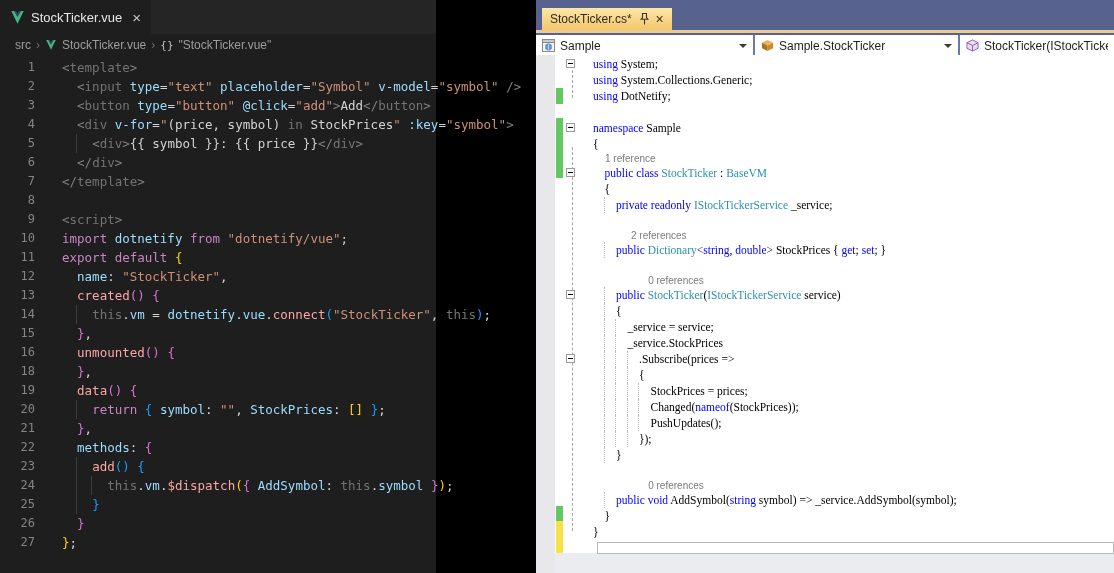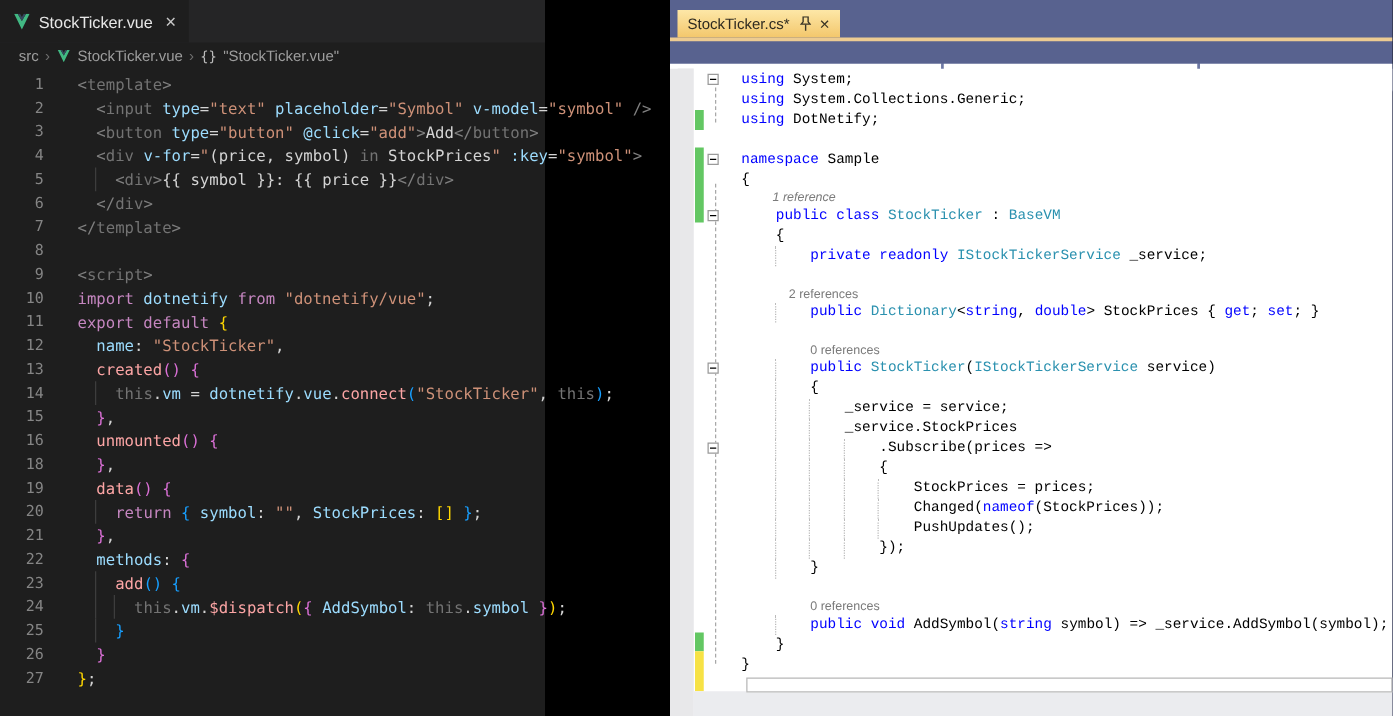--- a/index.html
+++ b/index.html
@@ -21,40 +21,40 @@
   .ln { width:35px; text-align:right; color:#858585; font-size:12px; flex:none; }
   .vsc-code { margin-left:27px; white-space:pre; }
   .iu { display:inline-block; white-space:pre; }
   .vsc-row .ig { border-left:1px solid #3d3d3d; margin-left:-1px; height:19px; }
   .c-pu{color:#808080}.c-tg{color:#737373}.c-at{color:#9cdcfe}.c-st{color:#ce9178}
   .c-kw{color:#c586c0}.c-fn{color:#fca5a5}.c-tx{color:#d4d4d4}
   .c-b1{color:#ffd700}.c-b2{color:#da70d6}.c-b3{color:#179fff}
 
   
   .vs-panel { position:absolute; left:536px; top:0; width:578px; height:573px; background:#58628f; }
-  .vs-tabstrip { position:relative; height:51px; }
+  .vs-tabstrip { position:relative; height:35px; }
   .vs-goldline { position:absolute; left:0; right:0; top:30px; height:3px; background:#eccb92; }
   .vs-tab { position:absolute; left:6px; top:8px; height:22px; display:flex; align-items:center; padding:0 8px;
             background:linear-gradient(#fde7a7,#f3c76c); color:#2e2a20; font-size:12px; }
   .vs-pin { margin-left:8px; display:flex; }
   .vs-close { margin-left:7px; color:#3a3526; font-size:14px; line-height:1; }
   .vs-navbar { height:22px; display:flex; background:#6e78a4; border-bottom:1px solid #b8bdd1; }
   .vs-dd { background:#fff; display:flex; align-items:center; padding:0 6px; font-size:12px; color:#1e1e1e; overflow:hidden; white-space:nowrap; }
   .vs-dd .lbl { margin-left:5px; overflow:hidden; white-space:nowrap; }
   .dd-arrow { margin-left:auto; width:0; height:0; border-left:4px solid transparent; border-right:4px solid transparent; border-top:4px solid #3c3c3c; flex:none; }
   .dd-sep { width:2px; background:#6e78a4; flex:none; }
   .vs-editor { position:absolute; top:55px; left:0; right:0; bottom:0; background:#fff; }
   .vs-margin { position:absolute; left:0; top:0; bottom:0; width:19px; background:#e8e8ea; }
   .vs-bottomarea { position:absolute; left:19px; right:0; top:498px; bottom:0; background:#ebecef; }
   .vs-hscroll { position:absolute; left:61px; right:0; top:487px; height:12px; background:#fff; border:1px solid #b8b8b8; }
   .trackbar { position:absolute; left:20px; width:7px; }
   .tb-green { background:#63c763; } .tb-yellow { background:#f7e245; }
   .outline-guide { position:absolute; left:36px; width:0; border-left:1px dashed #a8a8a8; }
   .vs-lines { position:absolute; left:27px; right:0; top:1px; }
-  .vs-row { height:16px; line-height:16px; white-space:pre; font-family:Liberation Mono, monospace; font-size:11.5px; color:#000; position:relative; padding-left:30px; }
+  .vs-row { height:16px; line-height:16px; white-space:pre; font-family:Liberation Serif, serif; font-size:11.5px; color:#000; position:relative; padding-left:30px; }
   .vs-row .ig { border-left:1px dotted #bbb; margin-left:-1px; height:16px; }
   .vs-row.lens { height:13px; line-height:13px; font-family:"Liberation Sans",sans-serif; font-size:10px; color:#7b7b7b; }
   .foldbox { position:absolute; left:3px; top:3px; width:9px; height:9px; border:1px solid #9a9a9a; background:#fff; }
   .foldbox::after { content:""; position:absolute; left:1px; right:1px; top:3px; height:1px; background:#000; }
   .r-k{color:#0000ff}.r-t{color:#2b91af}.r-d{color:#000}
 </style>
 </head>
 <body>
 
 <div class="app">
@@ -258,21 +258,21 @@
           <div class="outline-guide" style="top: 15px; height: 28px;"></div>
           <div class="outline-guide" style="top: 92px; height: 384px;"></div>
         </div>
       <div class="vs-lines">
           <div class="vs-row"><span class="r-k">using</span><span class="r-d"> System;</span><span class="foldbox"></span></div>
           <div class="vs-row"><span class="r-k">using</span><span class="r-d"> System.Collections.Generic;</span></div>
           <div class="vs-row"><span class="r-k">using</span><span class="r-d"> DotNetify;</span></div>
           <div class="vs-row"></div>
           <div class="vs-row"><span class="r-k">namespace</span><span class="r-d"> Sample</span><span class="foldbox"></span></div>
           <div class="vs-row"><span class="r-d">{</span></div>
-          <div class="vs-row lens"><span style="margin-left: 25px; font-style: italic;">1 reference</span></div>
+          <div class="vs-row lens"><span style="margin-left: 12px;">1 reference</span></div>
           <div class="vs-row"><span class="iu">    </span><span class="r-k">public</span><span class="r-d"> </span><span class="r-k">class</span><span class="r-d"> </span><span class="r-t">StockTicker</span><span class="r-d"> : </span><span class="r-t">BaseVM</span><span class="foldbox"></span></div>
           <div class="vs-row"><span class="iu">    </span><span class="r-d">{</span></div>
           <div class="vs-row"><span class="iu">    </span><span class="iu ig">    </span><span class="r-k">private</span><span class="r-d"> </span><span class="r-k">readonly</span><span class="r-d"> </span><span class="r-t">IStockTickerService</span><span class="r-d"> _service;</span></div>
           <div class="vs-row"></div>
           <div class="vs-row lens"><span style="margin-left: 38px;">2 references</span></div>
           <div class="vs-row"><span class="iu">    </span><span class="iu ig">    </span><span class="r-k">public</span><span class="r-d"> </span><span class="r-t">Dictionary</span><span class="r-d">&lt;</span><span class="r-k">string</span><span class="r-d">, </span><span class="r-k">double</span><span class="r-d">&gt; StockPrices { </span><span class="r-k">get</span><span class="r-d">; </span><span class="r-k">set</span><span class="r-d">; }</span></div>
           <div class="vs-row"></div>
           <div class="vs-row lens"><span style="margin-left: 55.2px;">0 references</span></div>
           <div class="vs-row"><span class="iu">    </span><span class="iu ig">    </span><span class="r-k">public</span><span class="r-d"> </span><span class="r-t">StockTicker</span><span class="r-d">(</span><span class="r-t">IStockTickerService</span><span class="r-d"> service)</span><span class="foldbox"></span></div>
           <div class="vs-row"><span class="iu">    </span><span class="iu ig">    </span><span class="r-d">{</span></div>

